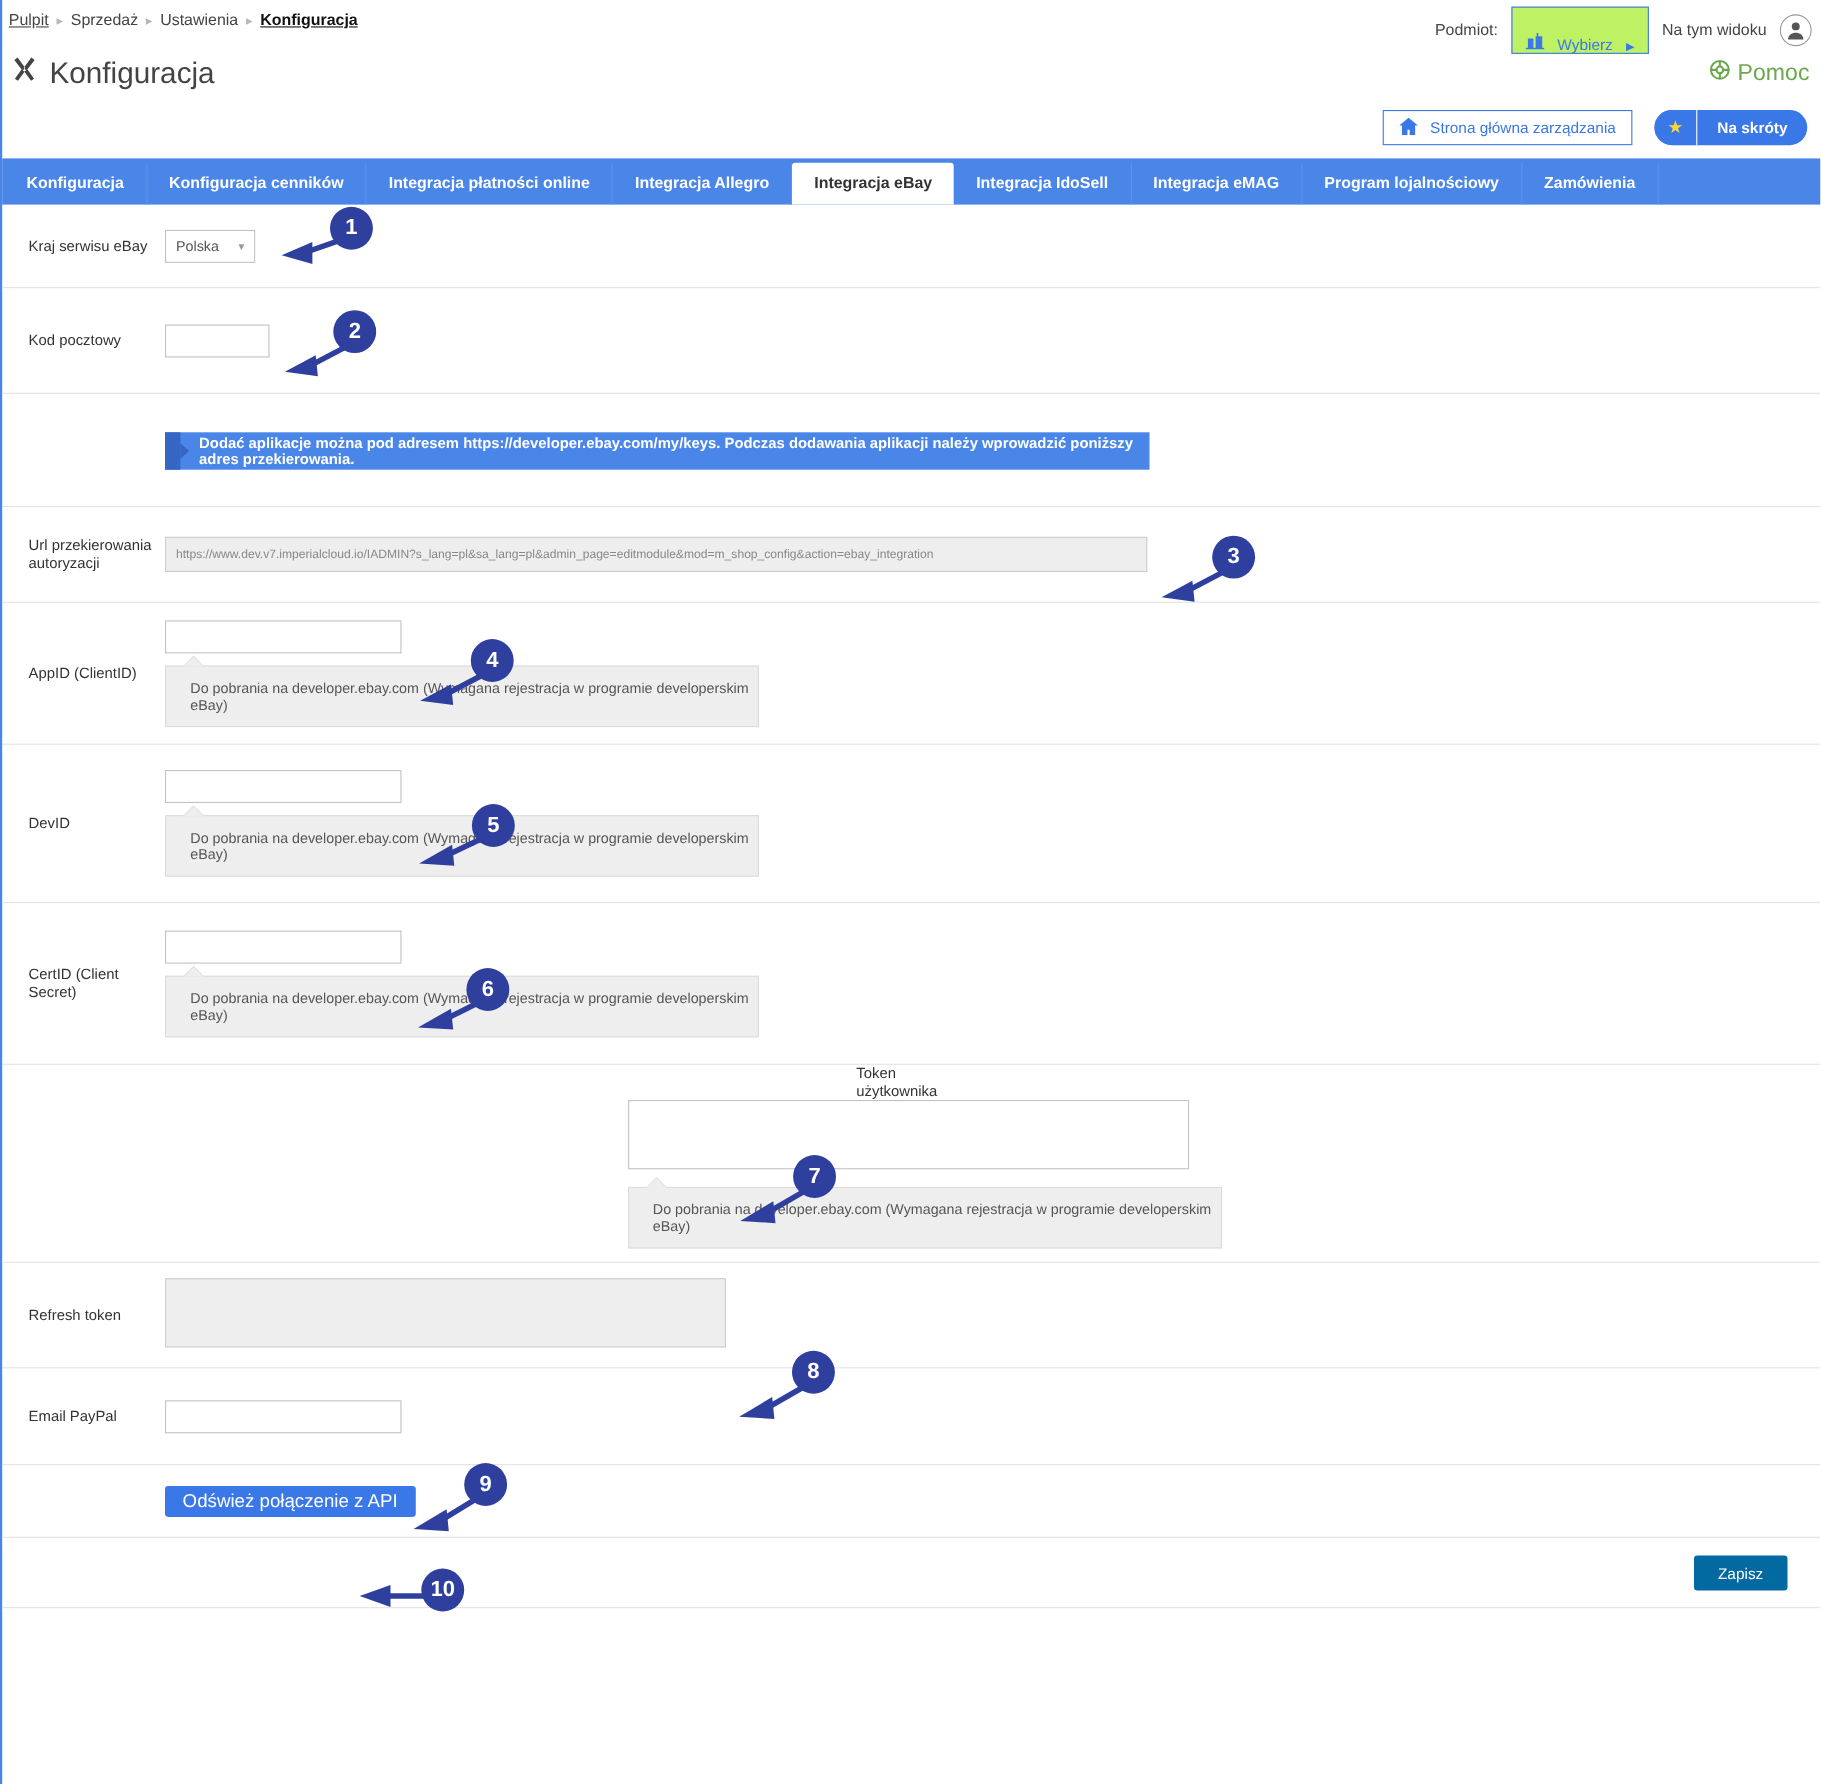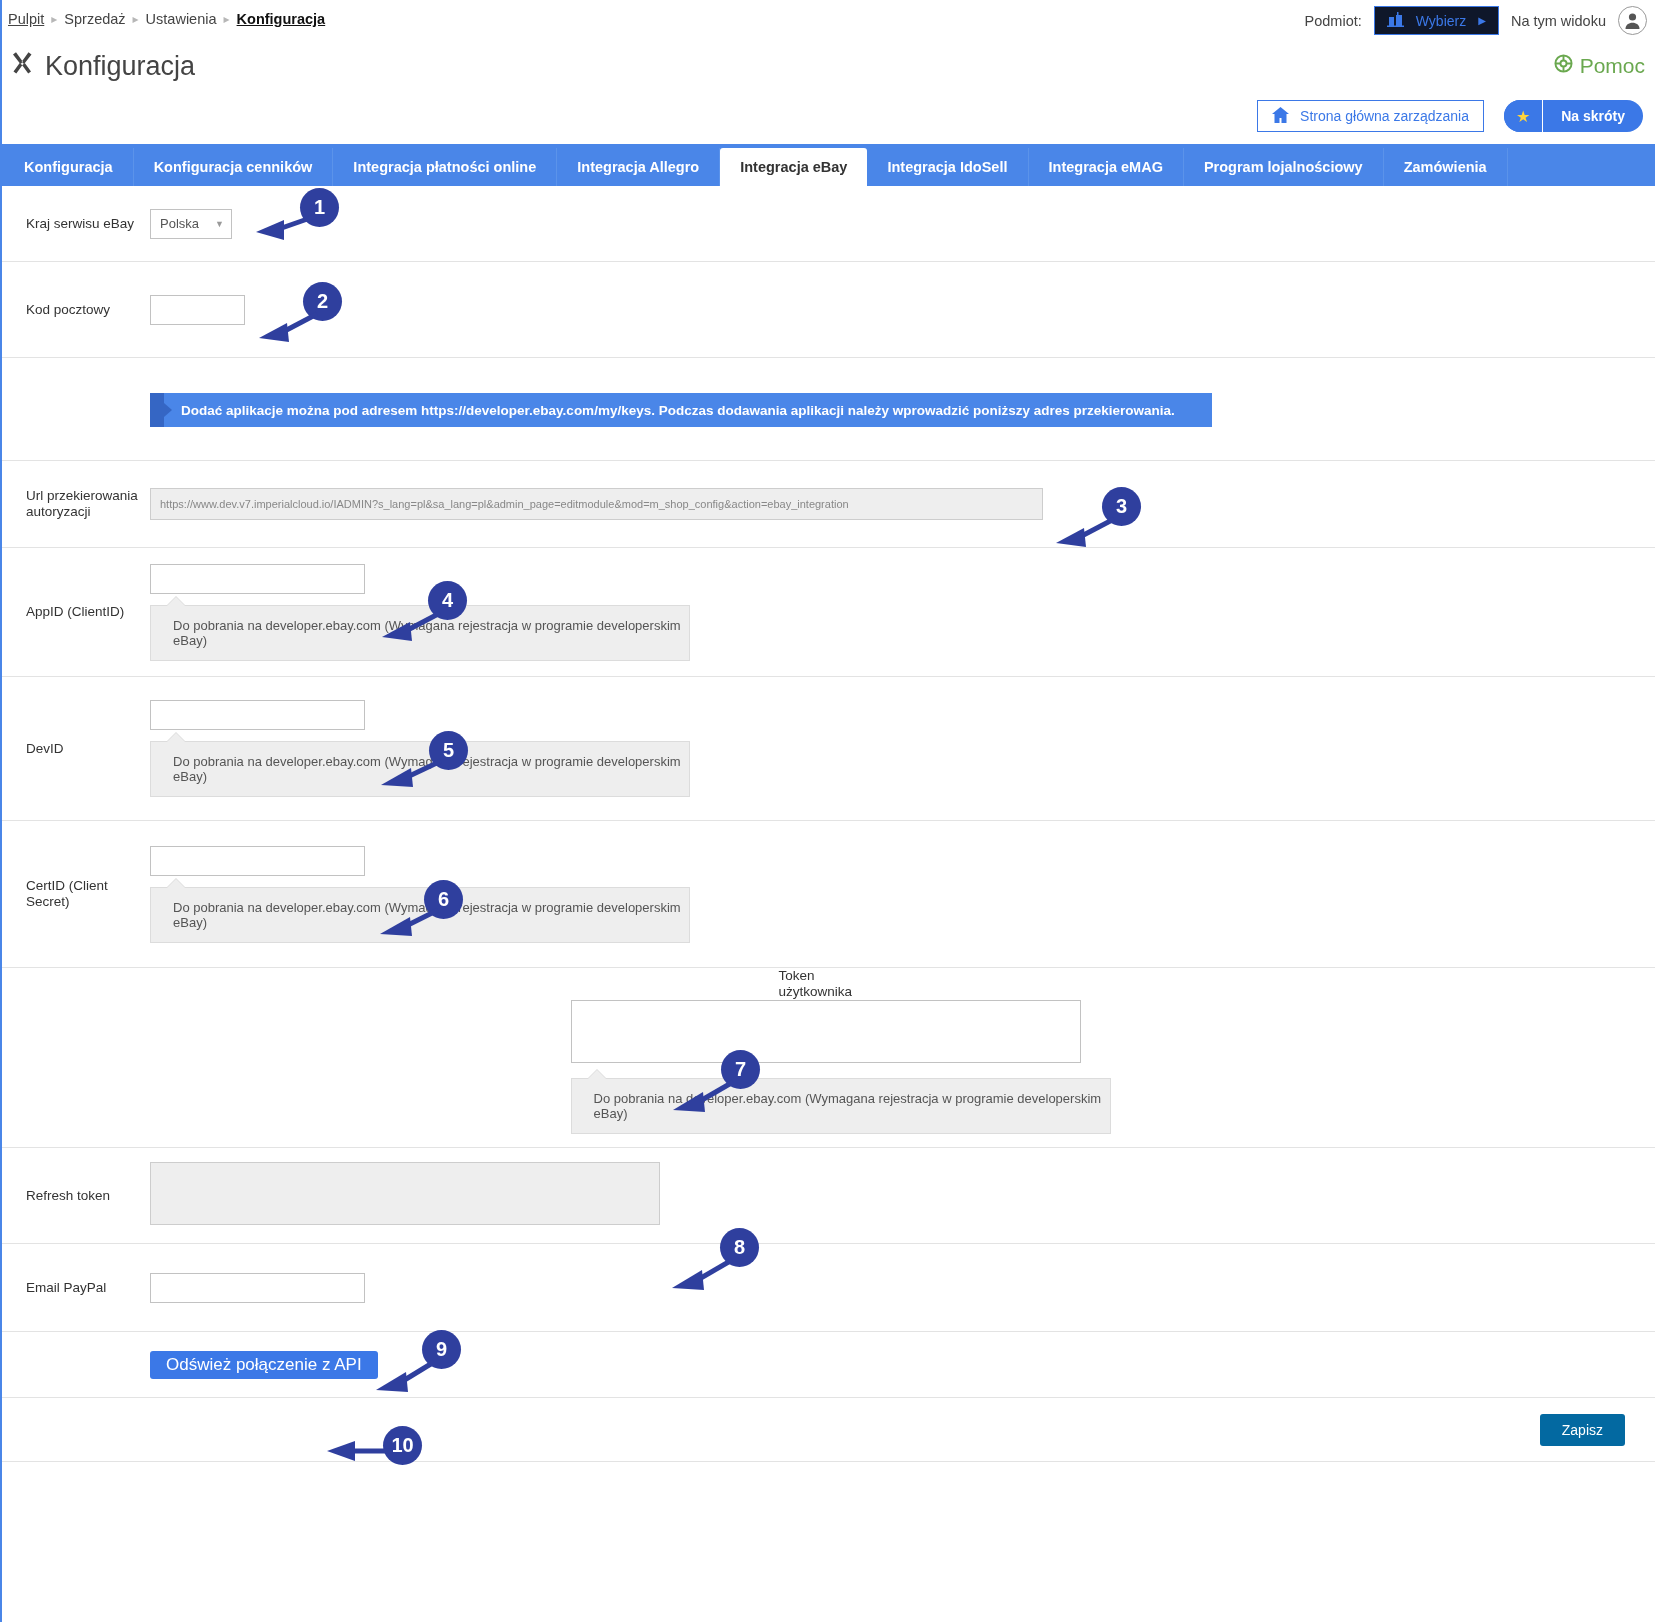--- a/index.html
+++ b/index.html
@@ -17,21 +17,21 @@
   
   .topbar { height:42px; position:relative; }
   .breadcrumb { position:absolute; left:6px; top:11px; font-size:14.5px; color:#444; display:flex; align-items:center; gap:7px; }
   .breadcrumb a { color:#444; text-decoration:underline; }
   .breadcrumb span.crumb { color:#444; }
   .breadcrumb span.crumb.current { color:#111; font-weight:bold; text-decoration:underline; }
   .sep { color:#b7b7b7; font-size:12px; }
 
   .topright { position:absolute; right:8px; top:6px; display:flex; align-items:center; gap:12px; }
   .podmiot-label { font-size:14.5px; color:#444; }
-  .wybierz-btn { border:1px solid #3b78e7; background:#0f172a; height:29px; display:flex; align-items:center; gap:12px; padding:0 12px; color:#3b78e7; font-size:14px; }
+  .wybierz-btn { border:1px solid #3b78e7; background:#bef264; height:43px; display:flex; align-items:flex-end; gap:12px; padding:0 12px; color:#3b78e7; font-size:14px; }
   .wybierz-btn .caret { font-size:10px; }
   .natymwidoku { font-size:14.5px; color:#444; }
   .avatar { width:29px; height:29px; border-radius:50%; border:1px solid #999; display:flex; align-items:center; justify-content:center; }
 
   
   .titlerow { position:relative; height:56px; }
   .page-title { position:absolute; left:8px; top:8px; font-size:27px; color:#444; display:flex; align-items:center; gap:10px; font-weight:normal; }
   .pomoc { position:absolute; right:10px; top:12px; color:#6aa84f; font-size:21px; display:flex; align-items:center; gap:7px; }
 
   
@@ -64,21 +64,21 @@
 
   textarea.ta { border:1px solid #c2c2c2; background:#fff; font-family:"Liberation Sans", sans-serif; font-size:13px; resize:none; padding:5px 7px; }
   textarea.big { width:510px; height:63px; }
   textarea.gray { width:510px; height:63px; background:#eeeeee; border:1px solid #cdcdcd; }
 
   .hint { position:relative; width:540px; background:#eeeeee; border:1px solid #dcdcdc; font-size:13px; color:#555; padding:12px 0 12px 22px; margin-top:11px; }
   .hint::before { content:""; position:absolute; top:-9px; left:16px; width:0; height:0; border-left:9px solid transparent; border-right:9px solid transparent; border-bottom:9px solid #eeeeee; }
   .hint::after { content:""; position:absolute; top:-10px; left:16px; width:0; height:0; border-left:9px solid transparent; border-right:9px solid transparent; border-bottom:9px solid #dcdcdc; z-index:-1; }
 
   .banner-row { border-bottom:1px solid #e3e3e3; padding:35px 0 33px 0; }
-  .banner { margin-left:148px; width:1062px; background:#4a86e8; color:#fff; font-size:13.5px; font-weight:bold; height:34px; display:flex; align-items:center; padding-left:31px; position:relative; }
+  .banner { margin-left:148px; width:895px; background:#4a86e8; color:#fff; font-size:13.5px; font-weight:bold; height:34px; display:flex; align-items:center; padding-left:31px; position:relative; }
   .banner::before { content:""; position:absolute; left:0; top:0; width:14px; height:34px; background:#3566c4; }
   .banner::after { content:""; position:absolute; left:14px; top:10px; width:0; height:0; border-top:7px solid transparent; border-bottom:7px solid transparent; border-left:8px solid #3566c4; }
 
   .btn-api { background:#3b78e7; color:#fff; border:none; border-radius:3px; height:28px; padding:0 16px; font-size:17px; font-family:"Liberation Sans", sans-serif; }
   .btn-save { background:#0369a1; color:#fff; border:none; border-radius:3px; height:32px; padding:0 22px; font-size:14px; font-family:"Liberation Sans", sans-serif; }
   .saverow { border-bottom:1px solid #e3e3e3; height:64px; position:relative; }
   .saverow .btn-save { position:absolute; right:30px; top:16px; }
 
   
   .callout { position:absolute; z-index:40; }

